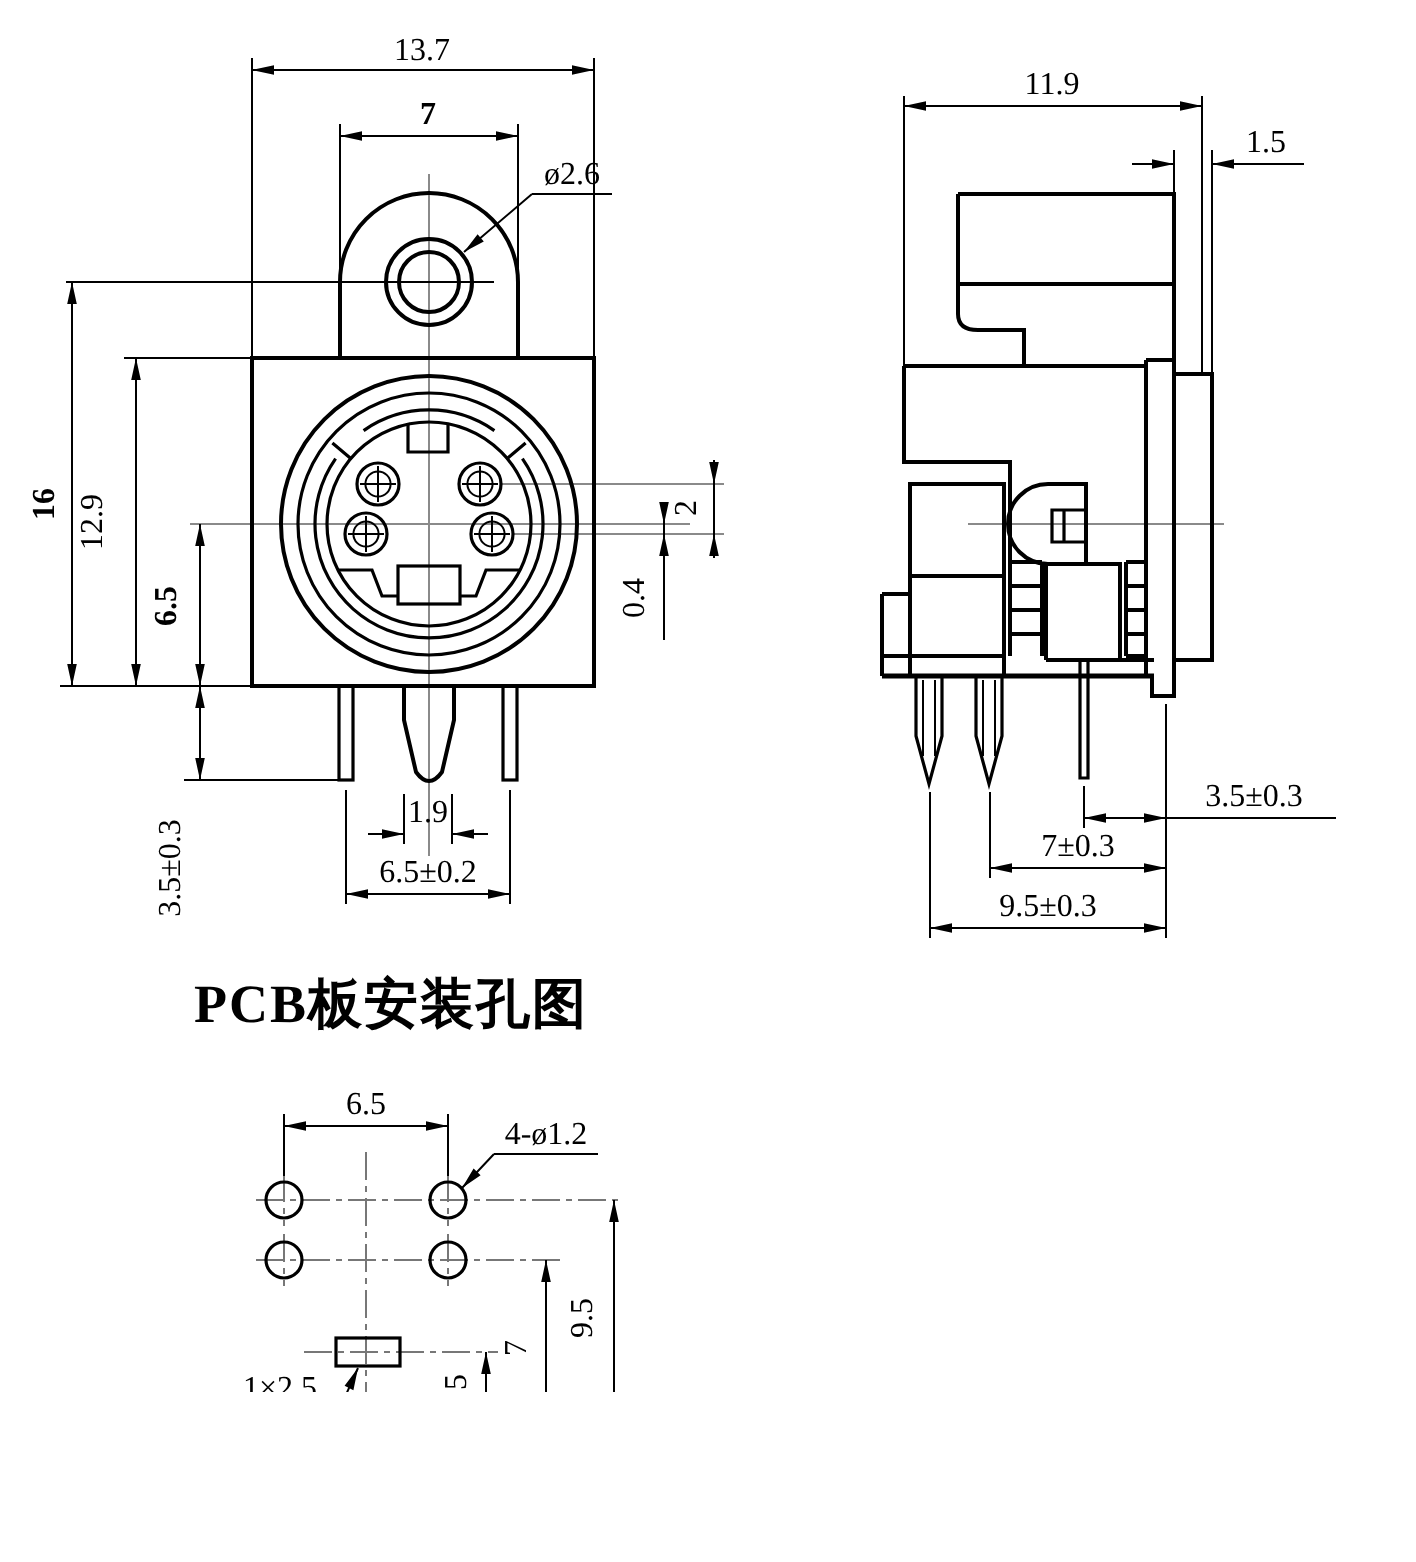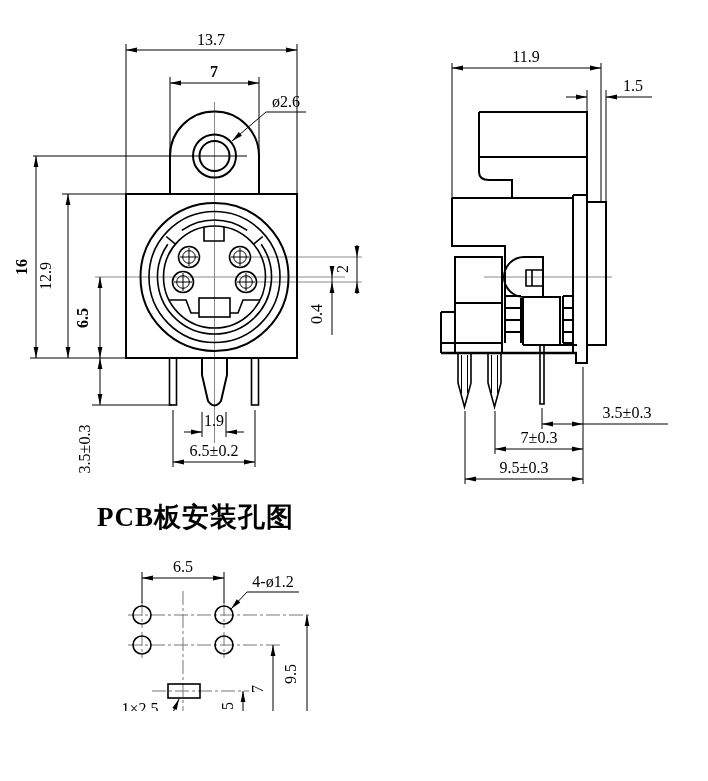--- a/index.html
+++ b/index.html
@@ -1,16 +1,16 @@
 <!DOCTYPE html>
 <html><head>
 <meta charset="utf-8">
 <style>
   html,body{margin:0;padding:0;background:#ffffff;}
-  .sheet{width:708px;height:696px;background:#fff;position:relative;overflow:hidden;margin-top:15px;}
+  .sheet{width:708px;height:696px;background:#fff;position:relative;overflow:hidden;}
   svg{display:block;}
   .outline{stroke:#000;stroke-width:2;fill:none;stroke-linejoin:miter;stroke-linecap:butt;}
   .outline15{stroke:#000;stroke-width:1.6;fill:none;}
   .thin{stroke:#000;stroke-width:1;fill:none;}
   .thick{stroke:#000;stroke-width:2.6;fill:none;}
   .center{stroke:#8a8a8a;stroke-width:1;fill:none;}
   .cdash{stroke:#777;stroke-width:1;fill:none;stroke-dasharray:14 3 3 3;}
   .arrows{fill:#000;stroke:none;}
   text{font-family:"Liberation Serif","DejaVu Serif",serif;fill:#000;}
   .dim{font-size:16px;}

